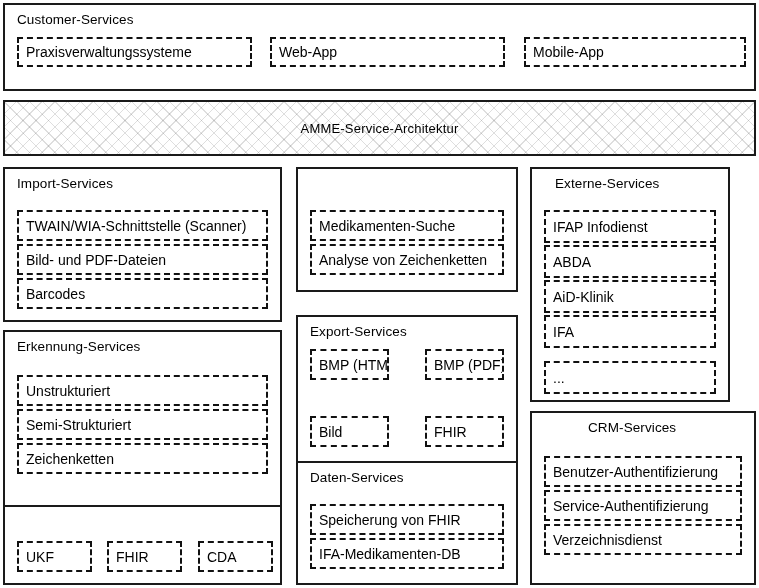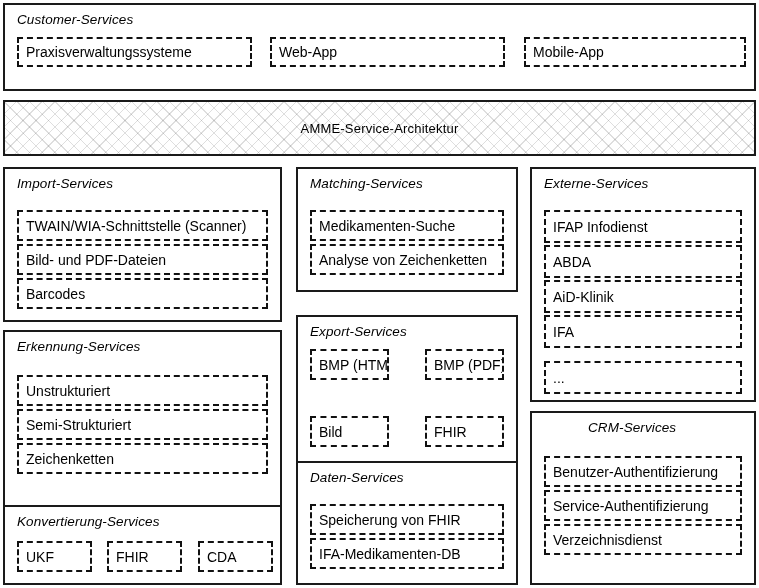--- a/index.html
+++ b/index.html
@@ -22,21 +22,20 @@
   }
 
   
   .group {
     position: absolute;
     box-sizing: border-box;
     border: 2px solid #1a1a1a;
     background: #ffffff;
   }
   .group-title {
-    font-style: italic;
     font-size: 13.5px;
     line-height: 16px;
     letter-spacing: 0.1px;
     padding: 7px 0 0 12px;
     white-space: nowrap;
   }
 
   
   .chip {
     box-sizing: border-box;
@@ -96,21 +95,21 @@
 
   
   #import-services      { left: 3px;   top: 167px; width: 279px; height: 155px; }
   #erkennung-services   { left: 3px;   top: 330px; width: 279px; height: 177px; }
   #konvertierung-services{left: 3px;   top: 505px; width: 279px; height: 80px; }
 
   #matching-services    { left: 296px; top: 167px; width: 222px; height: 125px; }
   #export-services      { left: 296px; top: 315px; width: 222px; height: 156px; }
   #daten-services       { left: 296px; top: 461px; width: 222px; height: 124px; }
 
-  #externe-services     { left: 530px; top: 167px; width: 226px; height: 235px; }
+  #externe-services     { left: 530px; top: 167px; width: 200px; height: 235px; padding-left: 11px; }
   #crm-services         { left: 530px; top: 411px; width: 226px; height: 174px; padding-left: 44px; }
 
   
   .chip-stack {
     position: absolute;
     left: 12px;
     right: 12px;
     top: 30px;
     margin-top: 11px;
   }
@@ -197,30 +196,28 @@
   <div class="group" id="erkennung-services">
     <div class="group-title">Erkennung-Services</div>
     <div class="chip-stack">
       <div class="chip">Unstrukturiert</div>
       <div class="chip">Semi-Strukturiert</div>
       <div class="chip">Zeichenketten</div>
     </div>
   </div>
 
   <div class="group" id="konvertierung-services">
-    <div class="group-title">Konvertierung-Services</div>
     <div id="konv-row">
       <div class="chip">UKF</div>
       <div class="chip">FHIR</div>
       <div class="chip">CDA</div>
     </div>
   </div>
 
   <div class="group" id="matching-services">
-    <div class="group-title">Matching-Services</div>
     <div class="chip-stack">
       <div class="chip">Medikamenten-Suche</div>
       <div class="chip">Analyse von Zeichenketten</div>
     </div>
   </div>
 
   <div class="group" id="export-services">
     <div class="group-title">Export-Services</div>
     <div id="export-grid">
       <div class="chip">BMP (HTML)</div>

